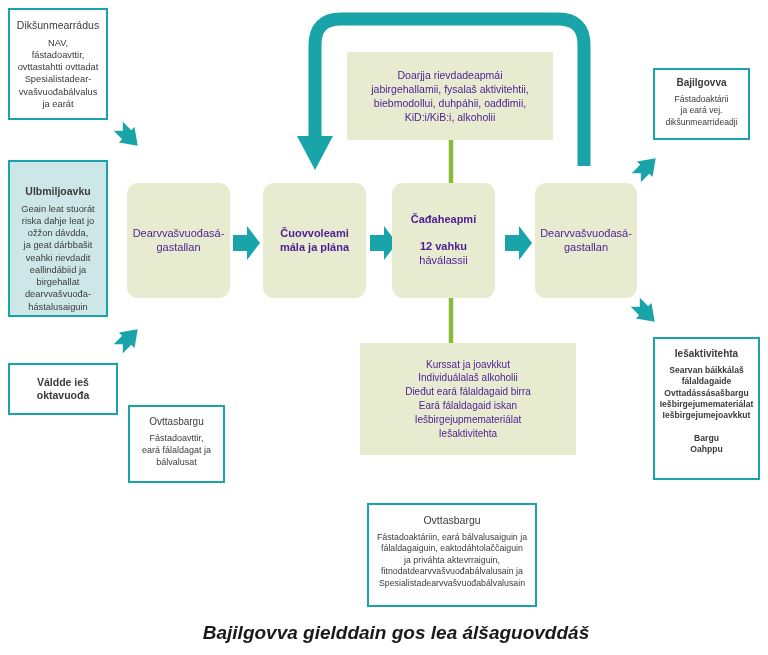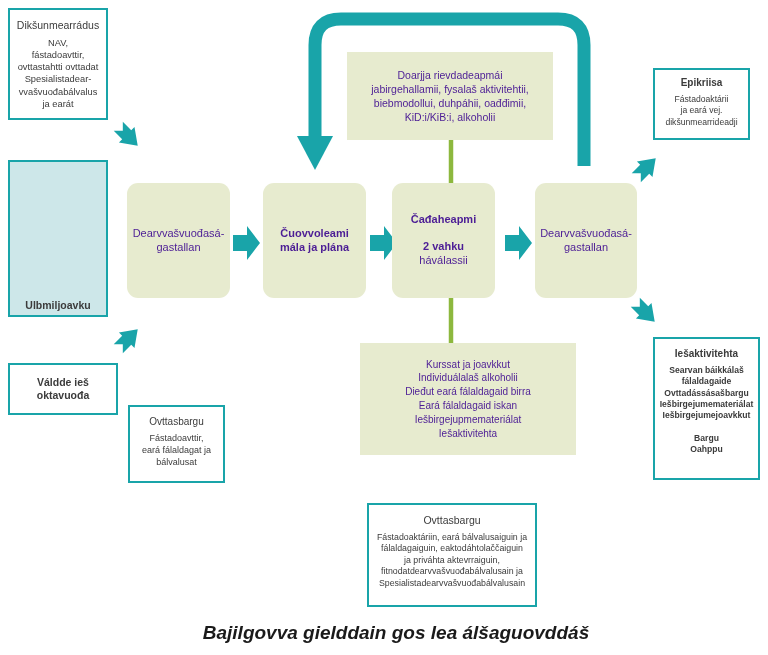--- a/index.html
+++ b/index.html
@@ -67,20 +67,29 @@
   </svg>
   <svg width="28" height="22" viewBox="0 0 30 24" style="left:632px;top:157px;transform:rotate(-45deg);">
     <polygon class="teal-shape" points="0,5 13,5 13,0 30,12 13,24 13,19 0,19 7,12"></polygon>
   </svg>
   <svg width="28" height="22" viewBox="0 0 30 24" style="left:631px;top:301px;transform:rotate(45deg);">
     <polygon class="teal-shape" points="0,5 13,5 13,0 30,12 13,24 13,19 0,19 7,12"></polygon>
   </svg>
 
   <div class="wbox fillbox" style="left:8px;top:160px;width:100px;height:157px;border-width:2.5px;">
     <div class="box-title bold">Ulbmiljoavku</div>
+    <div class="box-body pre">Geain leat stuorát
+riska dahje leat jo
+ožžon dávdda,
+ja geat dárbbašit
+veahki rievdadit
+eallindábiid ja
+birgehallat
+dearvvašvuođa-
+hástalusaiguin</div>
   </div>
 
   <div class="wbox" style="left:8px;top:363px;width:110px;height:52px;justify-content:center;">
     <div class="box-title bold pre" style="margin:0;">Váldde ieš
 oktavuođa</div>
   </div>
 
   <div class="wbox" style="left:128px;top:405px;width:97px;height:78px;">
     <div class="box-title" style="font-size:10px;">Ovttasbargu</div>
     <div class="box-body pre" style="font-size:9px;">Fástadoavttir,
@@ -105,33 +114,33 @@
   <div class="gbox rounded" style="left:263px;top:183px;width:103px;height:115px;">
     <div class="flow-label bold pre">Čuovvoleami
 mála ja plána</div>
   </div>
   <svg width="27" height="34" viewBox="0 0 27 34" style="left:370px;top:226px;">
     <polygon class="teal-shape" points="0,9 14,9 14,0 27,17 14,34 14,25 0,25"></polygon>
   </svg>
   <div class="gbox rounded" style="left:392px;top:183px;width:103px;height:115px;">
     <div class="flow-label bold">Čađaheapmi</div>
     <div class="step3-gap"></div>
-    <div class="flow-label bold">2 vahku</div>
+    <div class="flow-label bold">12 vahku</div>
     <div class="flow-label">háválassii</div>
   </div>
   <svg width="27" height="34" viewBox="0 0 27 34" style="left:505px;top:226px;">
     <polygon class="teal-shape" points="0,9 14,9 14,0 27,17 14,34 14,25 0,25"></polygon>
   </svg>
   <div class="gbox rounded" style="left:535px;top:183px;width:102px;height:115px;">
     <div class="flow-label pre">Dearvvašvuođasá-
 gastallan</div>
   </div>
 
   <div class="wbox" style="left:653px;top:68px;width:97px;height:72px;">
-    <div class="box-title bold" style="font-size:10px;margin-top:7px;">Epikriisa</div>
+    <div class="box-title bold" style="font-size:10px;margin-top:7px;">Bajilgovva</div>
     <div class="box-body pre" style="font-size:8.6px;">Fástadoaktárii
 ja eará vej.
 dikšunmearrideadji</div>
   </div>
 
   <div class="wbox" style="left:653px;top:337px;width:107px;height:143px;">
     <div class="box-title semibold" style="font-size:10px;">Iešaktivitehta</div>
     <div class="box-body pre" style="font-size:8.6px;font-weight:bold;">Searvan báikkálaš
 fálaldagaide
 Ovttadássásašbargu

